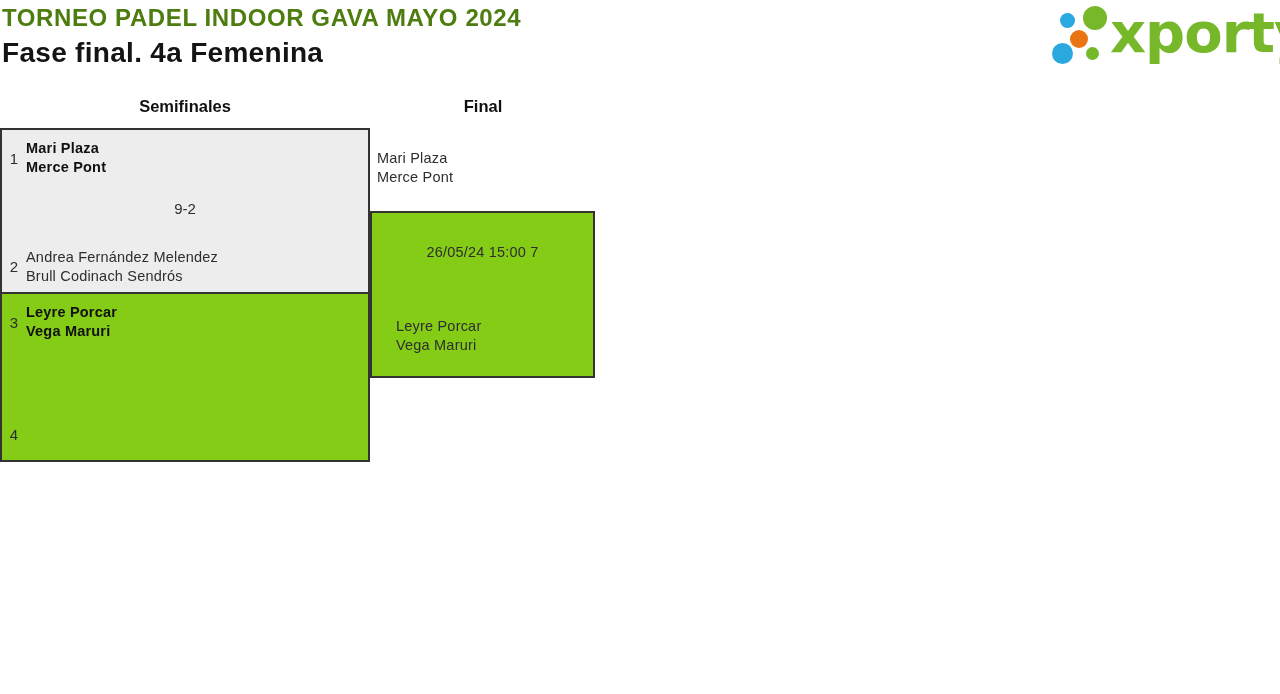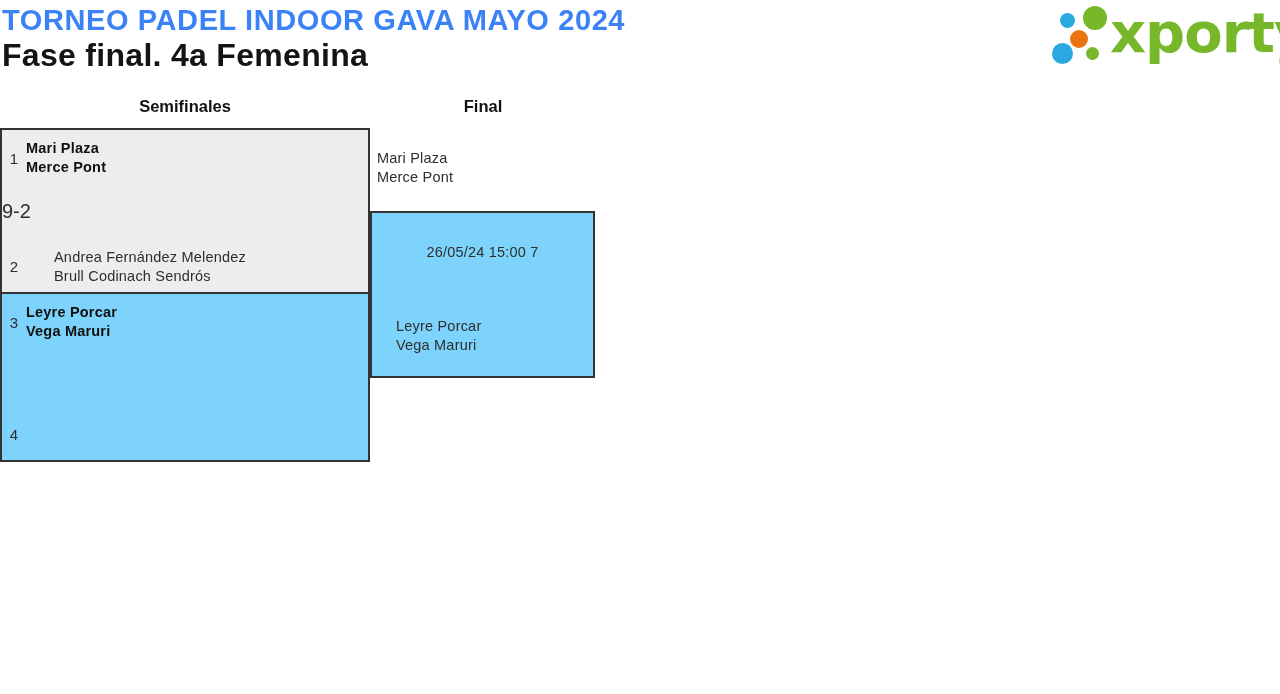--- a/index.html
+++ b/index.html
@@ -2,51 +2,51 @@
 <html><head>
 <meta charset="utf-8">
 <style>
   html,body{margin:0;padding:0;background:#fff;}
   .page{
     position:relative;width:1280px;height:694px;background:#ffffff;overflow:hidden;
     font-family:"Liberation Sans",sans-serif;color:#1a1a1a;
   }
   .abs{position:absolute;}
   
-  .title{left:2px;top:4px;font-size:29px;font-weight:600;letter-spacing:0.6px;color:#3b82f6;white-space:nowrap;}
-  .subtitle{left:2px;top:37px;font-size:32px;font-weight:600;letter-spacing:0.3px;color:#141414;white-space:nowrap;}
+  .title{left:2px;top:4px;font-size:24px;font-weight:600;letter-spacing:0.6px;color:#4d7c0f;white-space:nowrap;}
+  .subtitle{left:2px;top:37px;font-size:28px;font-weight:600;letter-spacing:0.3px;color:#141414;white-space:nowrap;}
   
   .dot{position:absolute;border-radius:50%;}
   .d1{left:1060px;top:13px;width:15px;height:15px;background:#2aa9e0;}
   .d2{left:1083px;top:6px;width:24px;height:24px;background:#76b82a;}
   .d3{left:1070px;top:30px;width:18px;height:18px;background:#e87511;}
   .d4{left:1052px;top:43px;width:21px;height:21px;background:#2aa9e0;}
   .d5{left:1086px;top:47px;width:13px;height:13px;background:#76b82a;}
   .logo-text{left:1110px;top:4px;font-family:"DejaVu Sans",sans-serif;font-size:56px;line-height:58px;
     font-weight:bold;color:#76b82a;letter-spacing:-1px;}
   
   .round-header{top:97px;font-size:16.5px;font-weight:600;text-align:center;color:#111;}
   .rh-semis{left:0;width:370px;}
   .rh-final{left:370px;width:226px;}
   
-  .match-box{position:absolute;box-sizing:border-box;border:2px solid #333;background:#7dd3fc;}
+  .match-box{position:absolute;box-sizing:border-box;border:2px solid #333;background:#84cc16;}
   .m1{left:0;top:128px;width:370px;height:166px;background:#ededed;}
   .m2{left:0;top:292px;width:370px;height:170px;}
   .final-box{left:370px;top:211px;width:225px;height:167px;}
   .match-box>div{position:absolute;}
   .seed{font-size:15px;line-height:19px;color:#2e2e2e;width:16px;text-align:center;left:4px;}
   .seed-top{top:19px;}
   .seed-bottom{bottom:16px;}
   .team{font-size:14.5px;line-height:19px;letter-spacing:0.2px;color:#2e2e2e;white-space:nowrap;}
   .team span{display:block;}
   .team.winner{font-weight:700;color:#111;}
   .match-box .team{left:24px;}
   .team-top{top:9px;}
-  .team-bottom{bottom:6px;margin-left:28px;}
-  .score{left:0;right:0;top:calc(50% - 11px);font-size:20px;color:#2e2e2e;}
+  .team-bottom{bottom:6px;}
+  .score{left:0;right:0;top:calc(50% - 11px);text-align:center;font-size:15px;color:#2e2e2e;}
   
   .date{left:0;right:0;top:31px;text-align:center;font-size:14.5px;letter-spacing:0.2px;color:#2e2e2e;}
   .final-team-bottom{left:5px;top:104px;}
   .final-team-top{left:377px;top:149px;}
 </style>
 </head>
 <body>
 
 <div class="page">
 

